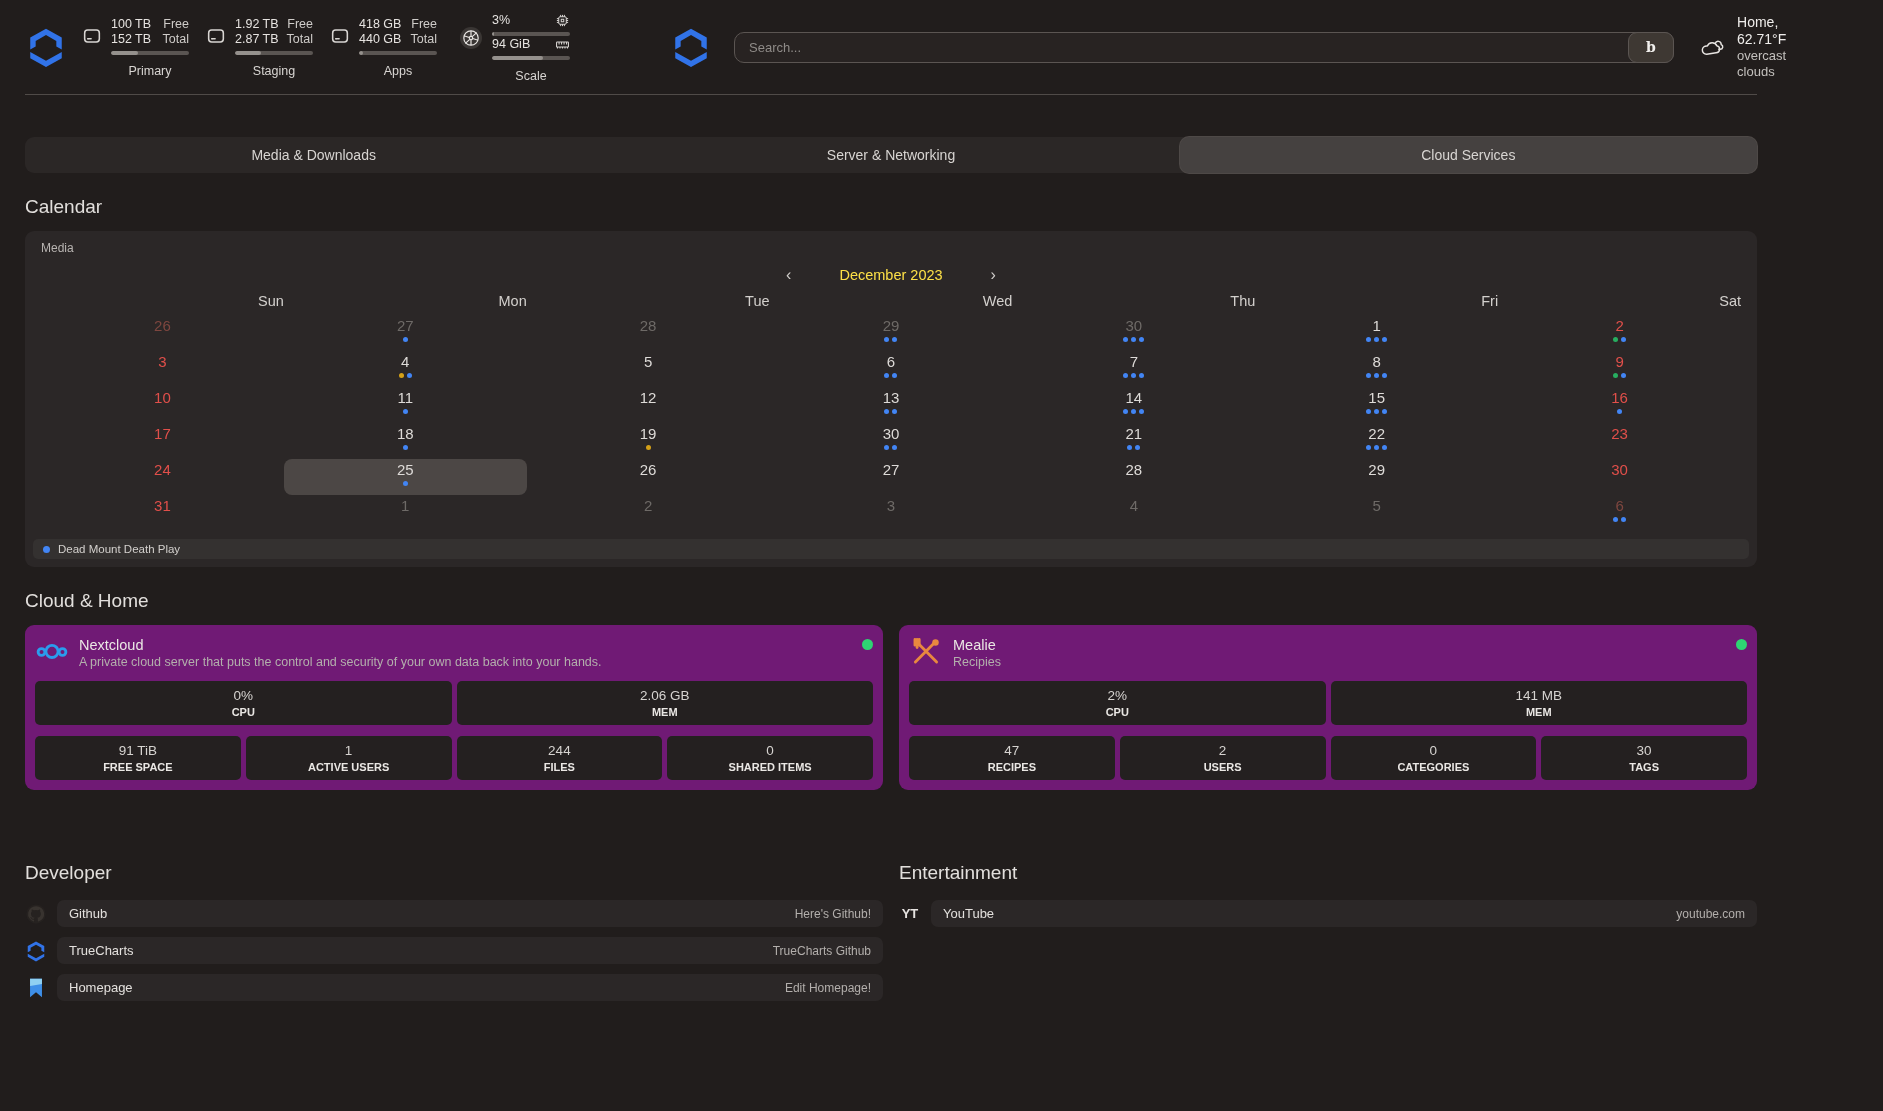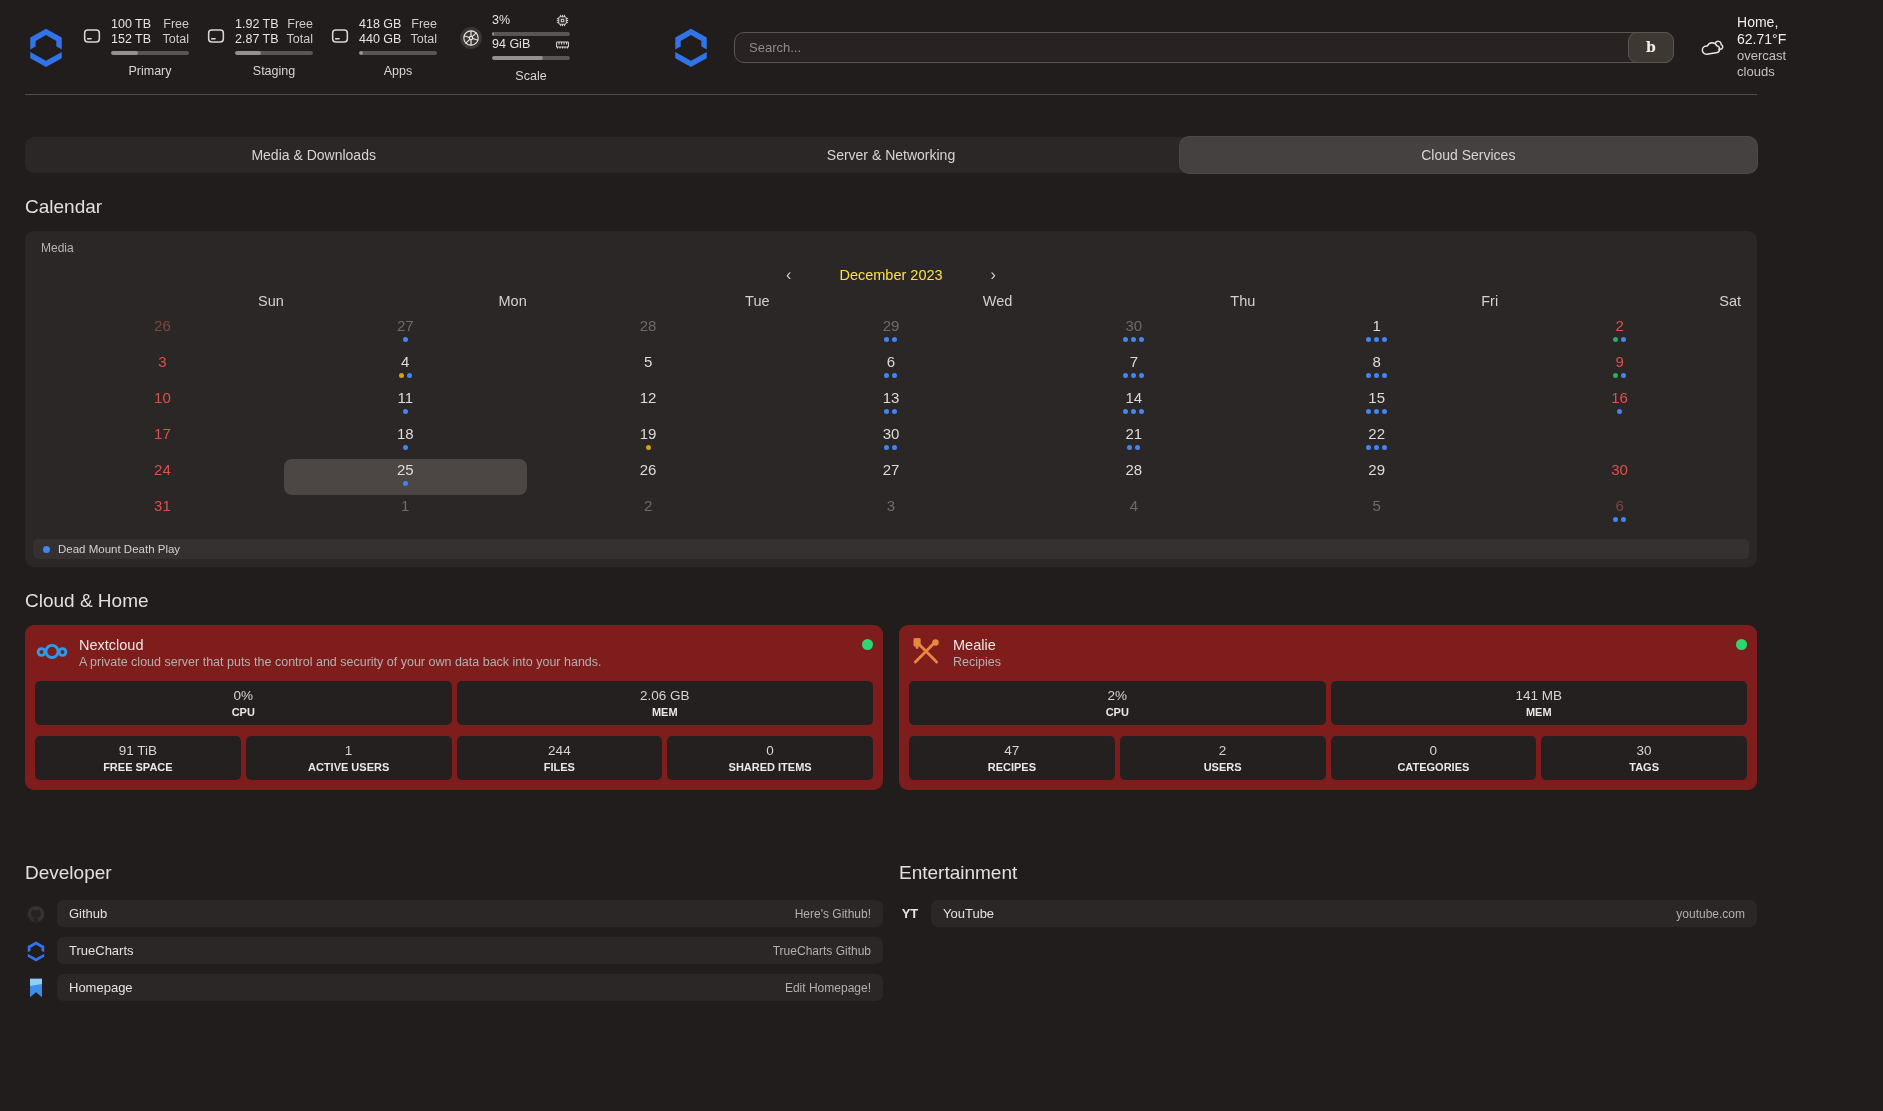--- a/index.html
+++ b/index.html
@@ -88,21 +88,21 @@
   .day.selected { background:#4c4745; }
   .dots { display:flex; gap:3px; margin-top:3px; height:5px; }
   .dot { width:5px; height:5px; border-radius:50%; }
   .cal-legend { margin:8px 8px 0; background:#343130; border-radius:5px; height:20px;
                 display:flex; align-items:center; padding:0 10px; gap:8px; }
   .cal-legend .dot { width:7px; height:7px; }
   .cal-legend .lg-label { font-size:11.5px; color:#d3d0cd; }
 
   
   .services { margin-top:13px; display:grid; grid-template-columns:1fr 1fr; gap:16px; }
-  .svc-card { background:#7f1d1d; border-radius:9px; padding:10px; cursor:pointer; }
+  .svc-card { background:#701a75; border-radius:9px; padding:10px; cursor:pointer; }
   .svc-head { display:flex; align-items:flex-start; gap:10px; }
   .svc-icon { width:34px; height:34px; display:inline-flex; flex:none; }
   .svc-icon svg { width:100%; height:100%; }
   .svc-name { font-size:14.5px; font-weight:400; color:#eae7e4; line-height:18px; margin-top:1px;}
   .svc-desc { font-size:12.5px; color:#b3afac; line-height:16px; }
   .status-dot { width:11px; height:11px; border-radius:50%; margin-left:auto; margin-top:4px; flex:none; }
   .stats { display:grid; gap:5px; margin-top:11px; }
   .stats.cols2 { grid-template-columns:1fr 1fr; }
   .stats.cols4 { grid-template-columns:1fr 1fr 1fr 1fr; }
   .stat-cell { background:#242020; border-radius:5px; height:44px;
@@ -470,20 +470,24 @@
               </div>
             </div>
             <div class="day normal">
               <span class="num">22</span>
               <div class="dots">
                 <span class="dot" style="background: rgb(66, 133, 244);"></span>
                 <span class="dot" style="background: rgb(66, 133, 244);"></span>
                 <span class="dot" style="background: rgb(66, 133, 244);"></span>
               </div>
             </div>
+            <div class="day weekend">
+              <span class="num">23</span>
+              <div class="dots"></div>
+            </div>
           </div>
           <div class="week">
             <div class="day weekend">
               <span class="num">24</span>
               <div class="dots"></div>
             </div>
             <div class="day normal selected">
               <span class="num">25</span>
               <div class="dots">
                 <span class="dot" style="background: rgb(66, 133, 244);"></span>

